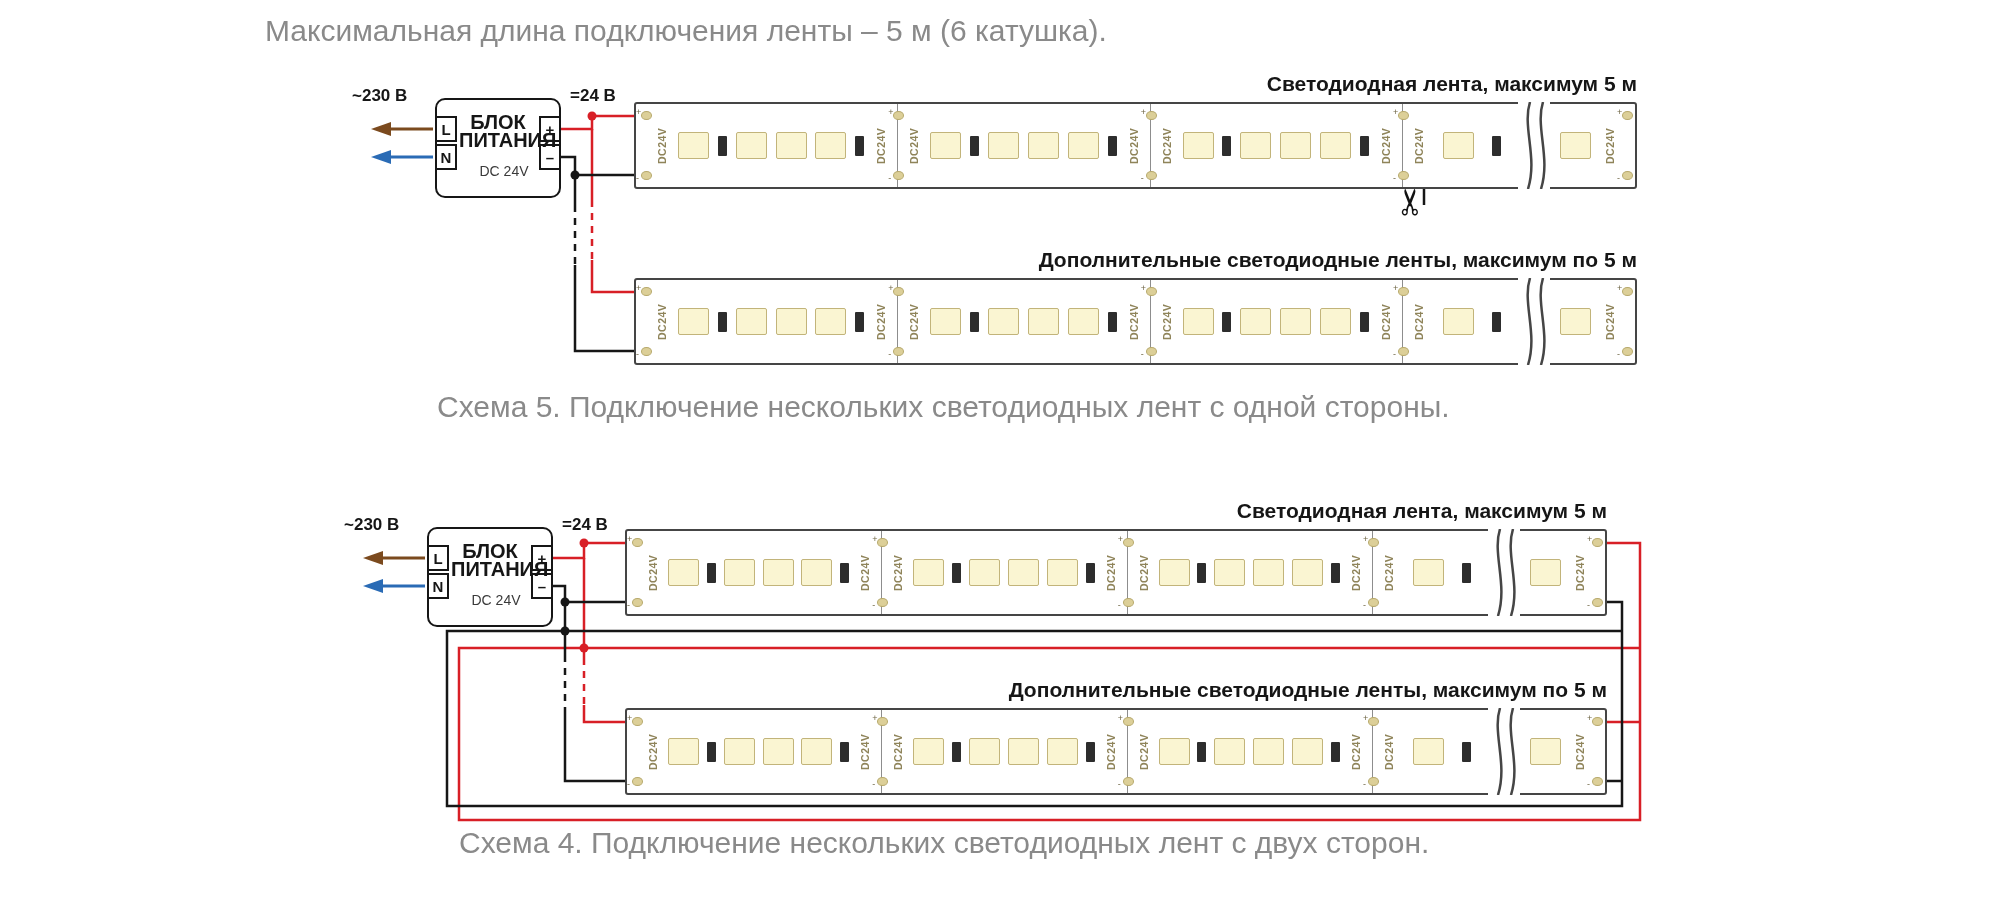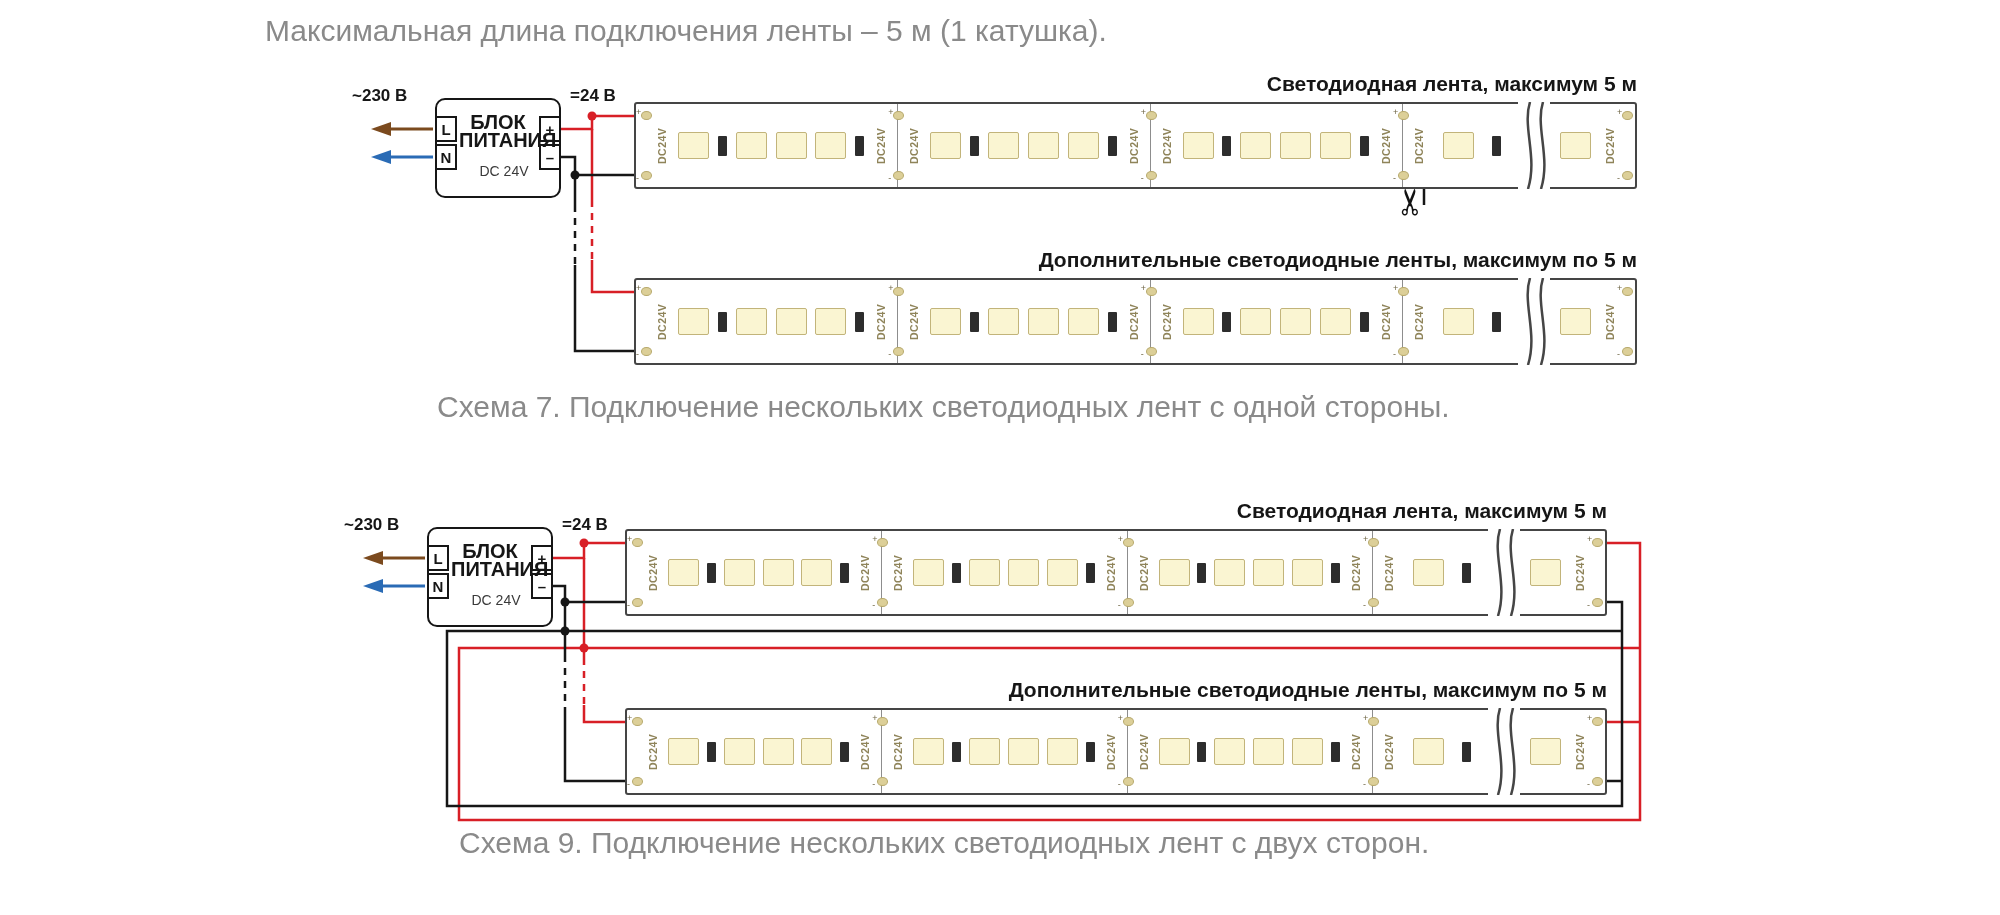--- a/index.html
+++ b/index.html
@@ -116,21 +116,21 @@
       <line x1="565" y1="602" x2="565" y2="655"></line>
       <line class="dash" x1="565" y1="655" x2="565" y2="710"></line>
       <polyline points="565,710 565,781 625,781"></polyline>
       <polyline points="1607,602 1622,602 1622,806 447,806 447,631 1622,631"></polyline>
       <polyline points="1607,781 1622,781"></polyline>
       <circle cx="565" cy="602" r="4.5"></circle>
       <circle cx="565" cy="631" r="4.5"></circle>
     </g>
   </svg>
 
-  <div class="title">Максимальная длина подключения ленты – 5 м (1 катушка).</div>
+  <div class="title">Максимальная длина подключения ленты – 5 м (6 катушка).</div>
 
   <div class="acdc" style="left:352px;top:86px;">~230 В</div>
   <div class="acdc" style="left:570px;top:86px;">=24 В</div>
 
   <div class="psu" style="left:435px;top:98px;">
     <div class="term l">L</div>
     <div class="term n">N</div>
     <div class="term p">+</div>
     <div class="term m">–</div>
     <div class="name">
@@ -305,21 +305,21 @@
       <div class="pads">
         <div class="mark pp">+</div>
         <div class="pad t"></div>
         <div class="pad b"></div>
         <div class="mark pm">-</div>
       </div>
     </div>
 
   <div class="scissors">✂</div>
 
-  <div class="caption" style="left:437px;top:390px;">Схема 7. Подключение нескольких светодиодных лент с одной стороны.</div>
+  <div class="caption" style="left:437px;top:390px;">Схема 5. Подключение нескольких светодиодных лент с одной стороны.</div>
 
   <div class="acdc" style="left:344px;top:515px;">~230 В</div>
   <div class="acdc" style="left:562px;top:515px;">=24 В</div>
 
   <div class="psu" style="left:427px;top:527px;">
     <div class="term l">L</div>
     <div class="term n">N</div>
     <div class="term p">+</div>
     <div class="term m">–</div>
     <div class="name">
@@ -492,15 +492,15 @@
       </div>
       <div class="dc">DC24V</div>
       <div class="pads">
         <div class="mark pp">+</div>
         <div class="pad t"></div>
         <div class="pad b"></div>
         <div class="mark pm">-</div>
       </div>
     </div>
 
-  <div class="caption" style="left:459px;top:826px;">Схема 9. Подключение нескольких светодиодных лент с двух сторон.</div>
+  <div class="caption" style="left:459px;top:826px;">Схема 4. Подключение нескольких светодиодных лент с двух сторон.</div>
 
 </div>
 
 </body></html>

